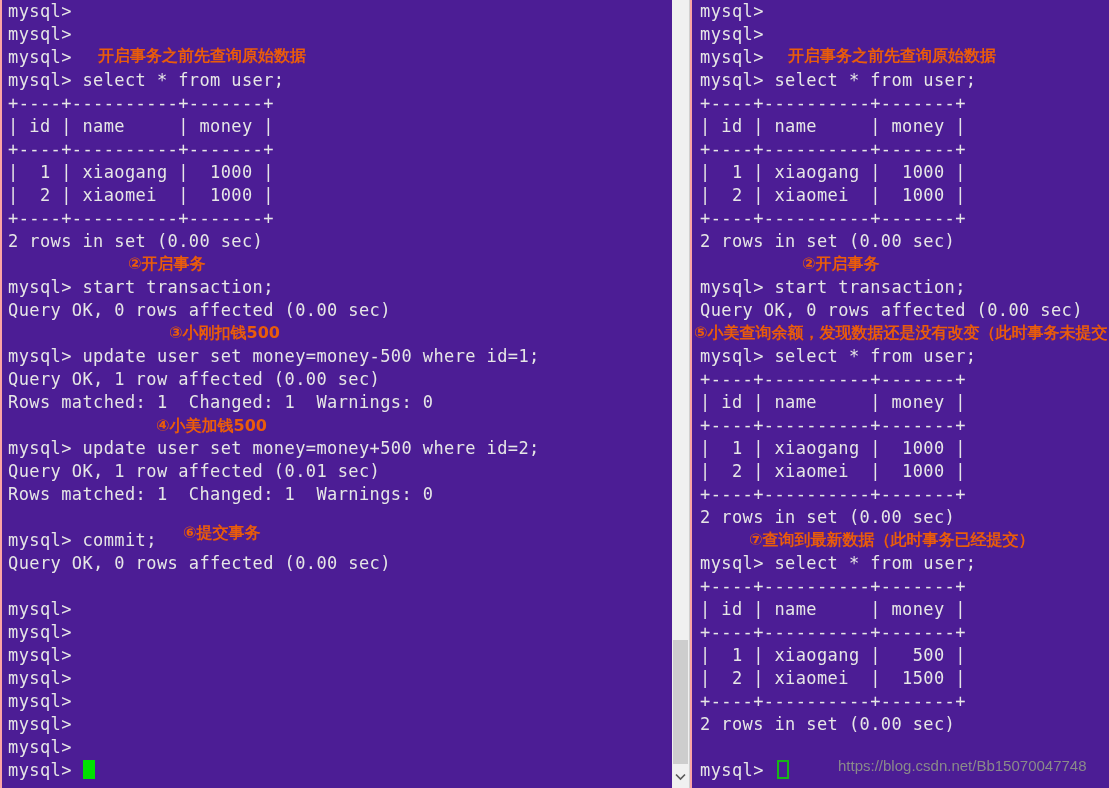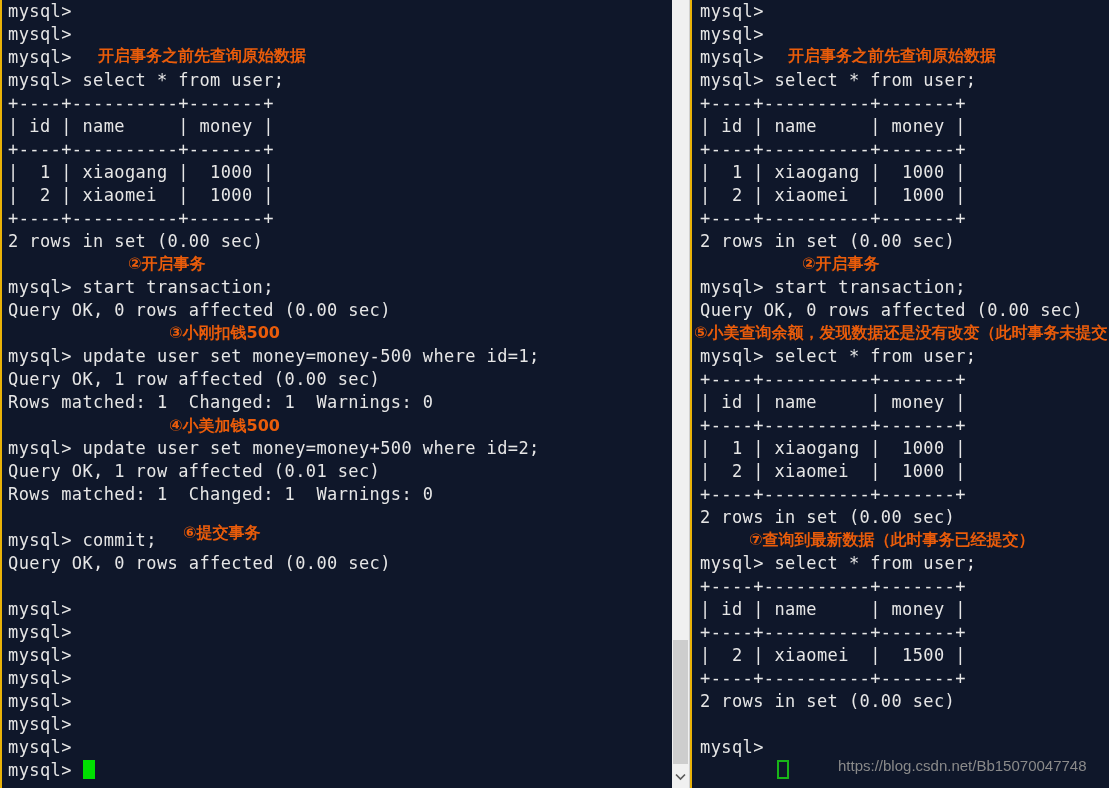--- a/index.html
+++ b/index.html
@@ -19,22 +19,22 @@
     width: 1109px;
     height: 788px;
     background: #000000;
   }
 
   
   .term {
     position: absolute;
     top: 0;
     height: 788px;
-    background: #0f172a;
-    border-left: 2px solid #eab308;
+    background: #4c1d95;
+    border-left: 2px solid #fca5a5;
     box-sizing: border-box;
     overflow: hidden;
   }
   #term-left  { left: 0px;   width: 672px; }
   #term-right { left: 690px; width: 419px; }
 
   .lines {
     position: absolute;
     top: 0;
     left: 0;
@@ -167,21 +167,21 @@
         <div class="line">mysql&gt;</div>
         <div class="line">mysql&gt;</div>
         <div class="line">mysql&gt;</div>
         <div class="line">mysql&gt;</div>
         <div class="line">mysql&gt;</div>
       </div>
     <div class="annos">
         <div class="anno" style="top: 44px; left: 96px;">开启事务之前先查询原始数据</div>
         <div class="anno" style="top: 252px; left: 126px;">②开启事务</div>
         <div class="anno" style="top: 321px; left: 167px;">③小刚扣钱500</div>
-        <div class="anno" style="top: 414px; left: 167px;">④小美加钱500</div>
+        <div class="anno" style="top: 414px; left: 154px;">④小美加钱500</div>
         <div class="anno" style="top: 521px; left: 181px;">⑥提交事务</div>
       </div>
     <div class="cursor-block" id="cursor-left" style="left: 81px; top: 760px;"></div>
   </div>
 
   <div id="scrollbar">
     <div id="scroll-thumb" style="top: 640px; height: 124px;"></div>
     <div id="scroll-down-btn">
       <span>
         <svg width="11" height="8" viewBox="0 0 11 8">
@@ -214,20 +214,21 @@
         <div class="line">+----+----------+-------+</div>
         <div class="line">|  1 | xiaogang |  1000 |</div>
         <div class="line">|  2 | xiaomei  |  1000 |</div>
         <div class="line">+----+----------+-------+</div>
         <div class="line">2 rows in set (0.00 sec)</div>
         <div class="line blank"> </div>
         <div class="line">mysql&gt; select * from user;</div>
         <div class="line">+----+----------+-------+</div>
         <div class="line">| id | name     | money |</div>
         <div class="line">+----+----------+-------+</div>
+        <div class="line">|  1 | xiaogang |   500 |</div>
         <div class="line">|  2 | xiaomei  |  1500 |</div>
         <div class="line">+----+----------+-------+</div>
         <div class="line">2 rows in set (0.00 sec)</div>
         <div class="line blank"> </div>
         <div class="line">mysql&gt;</div>
       </div>
     <div class="annos">
         <div class="anno" style="top: 44px; left: 96px;">开启事务之前先查询原始数据</div>
         <div class="anno" style="top: 252px; left: 110px;">②开启事务</div>
         <div class="anno" style="top: 321px; left: 2px;">⑤小美查询余额，发现数据还是没有改变（此时事务未提交）</div>

